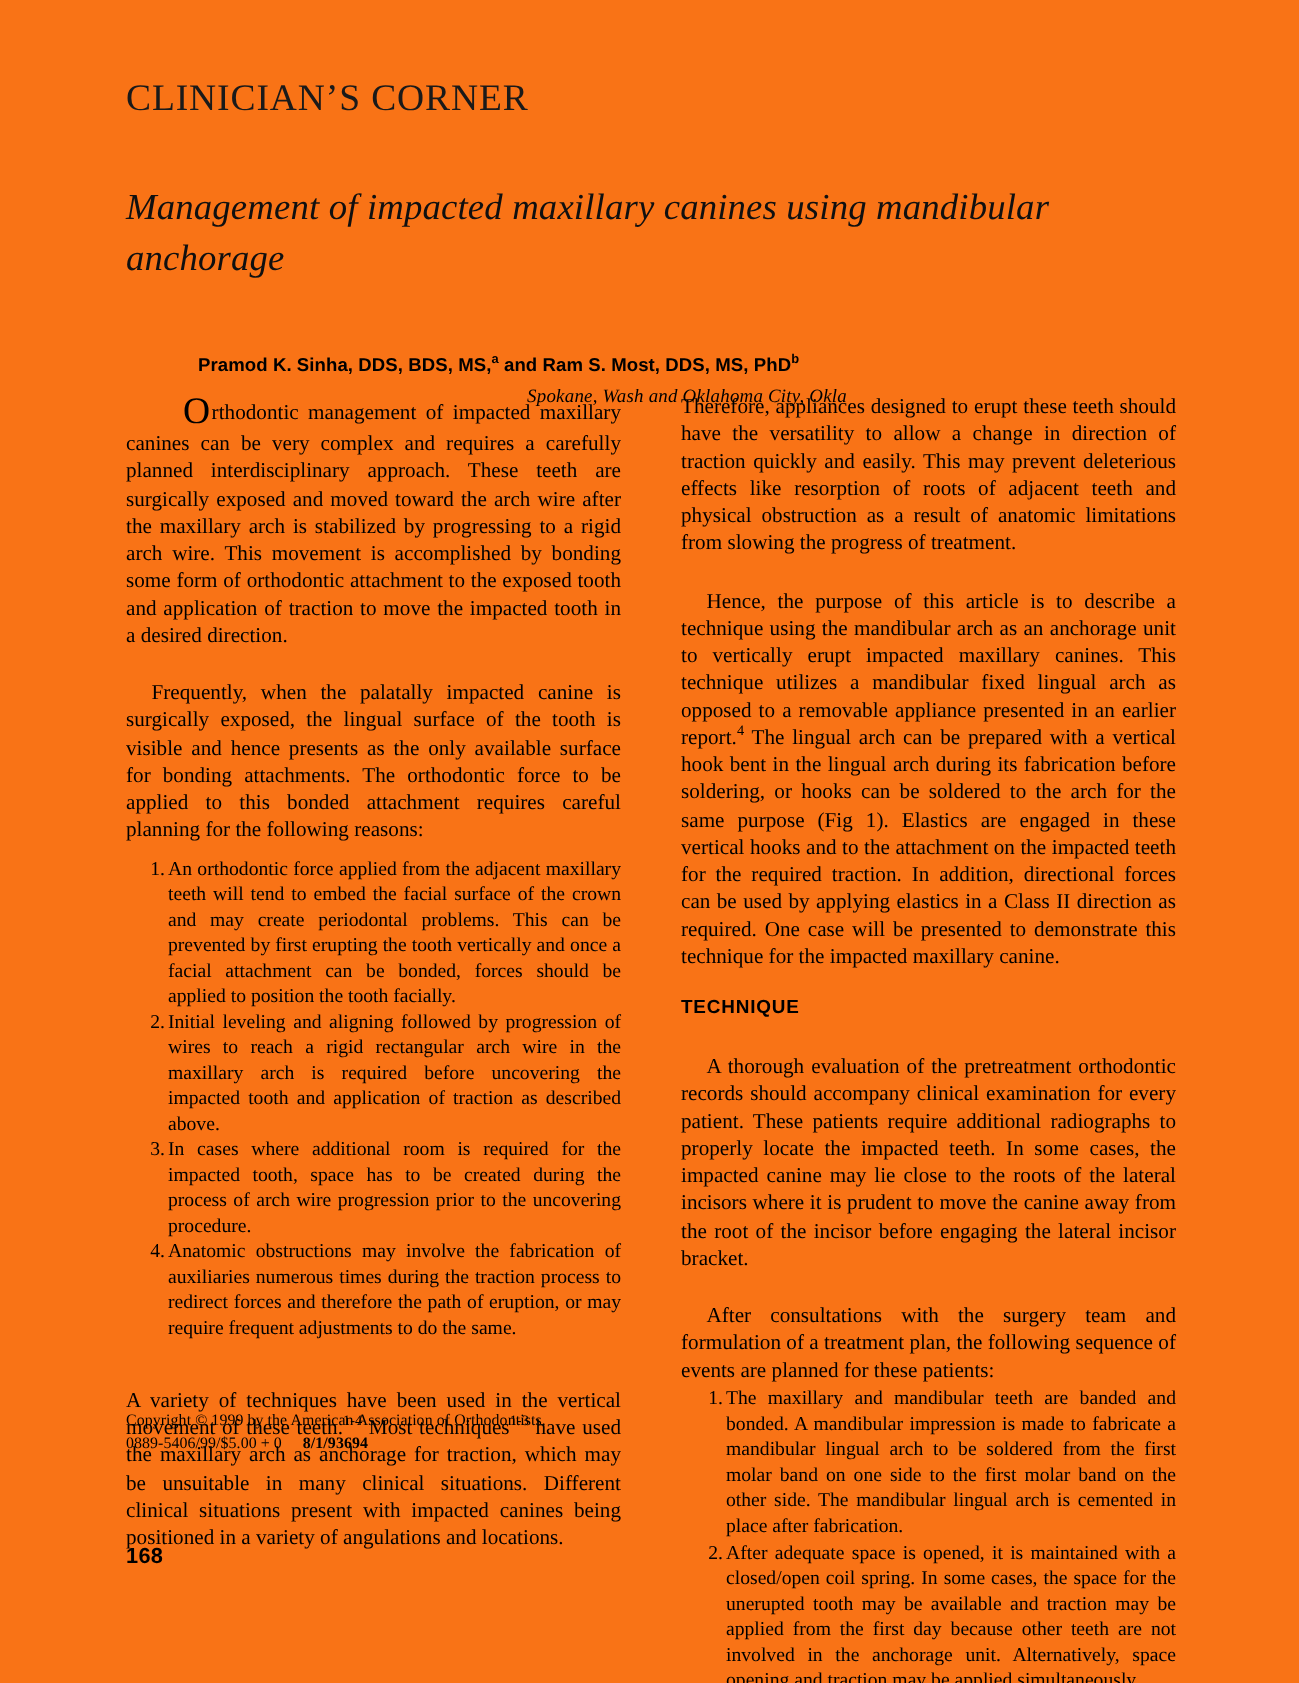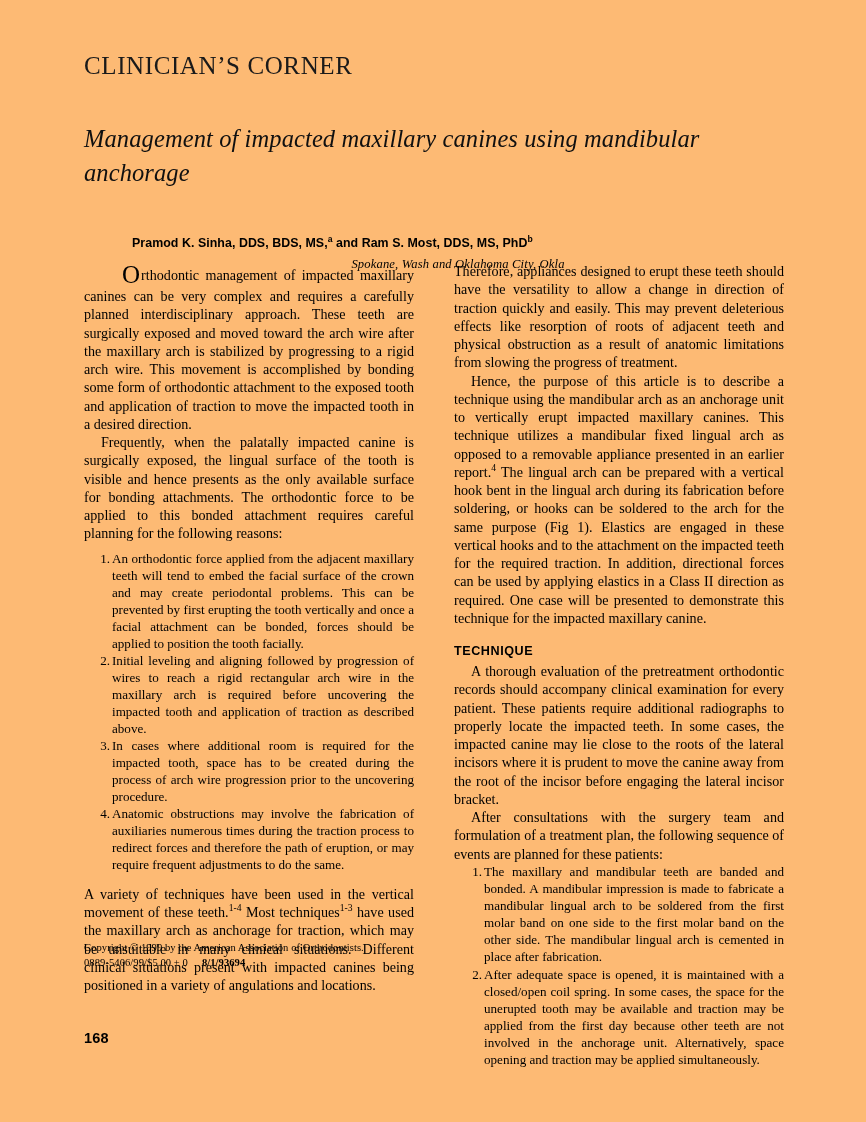--- a/index.html
+++ b/index.html
@@ -12,21 +12,21 @@
     height: 1122px;
     font-family: "Liberation Serif", "DejaVu Serif", serif;
     color: #000000;
     -webkit-font-smoothing: antialiased;
   }
 
   .page {
     position: relative;
     width: 866px;
     height: 1122px;
-    background: #fdba74;
+    background: #f97316;
     box-sizing: border-box;
     padding: 0;
     overflow: hidden;
   }
 
   
   .header {
     position: absolute;
     left: 84px;
     top: 52px;
@@ -102,21 +102,21 @@
     line-height: 1.295;
     text-align: justify;
     text-justify: inter-word;
     hyphens: none;
     letter-spacing: 0.01px;
   }
   p.body + p.body {
     text-indent: 17px;
   }
   p.noindent { text-indent: 0 !important; }
-  p.indent { text-indent: 17px; }
+  p.indent { text-indent: 17px; margin-top: 20px; }
 
   .dropcap {
     float: left;
     font-size: 25px;
     line-height: 0.78;
     padding-right: 1px;
     padding-top: 1px;
     font-family: "Liberation Serif", "DejaVu Serif", serif;
   }
   .firstpara {

